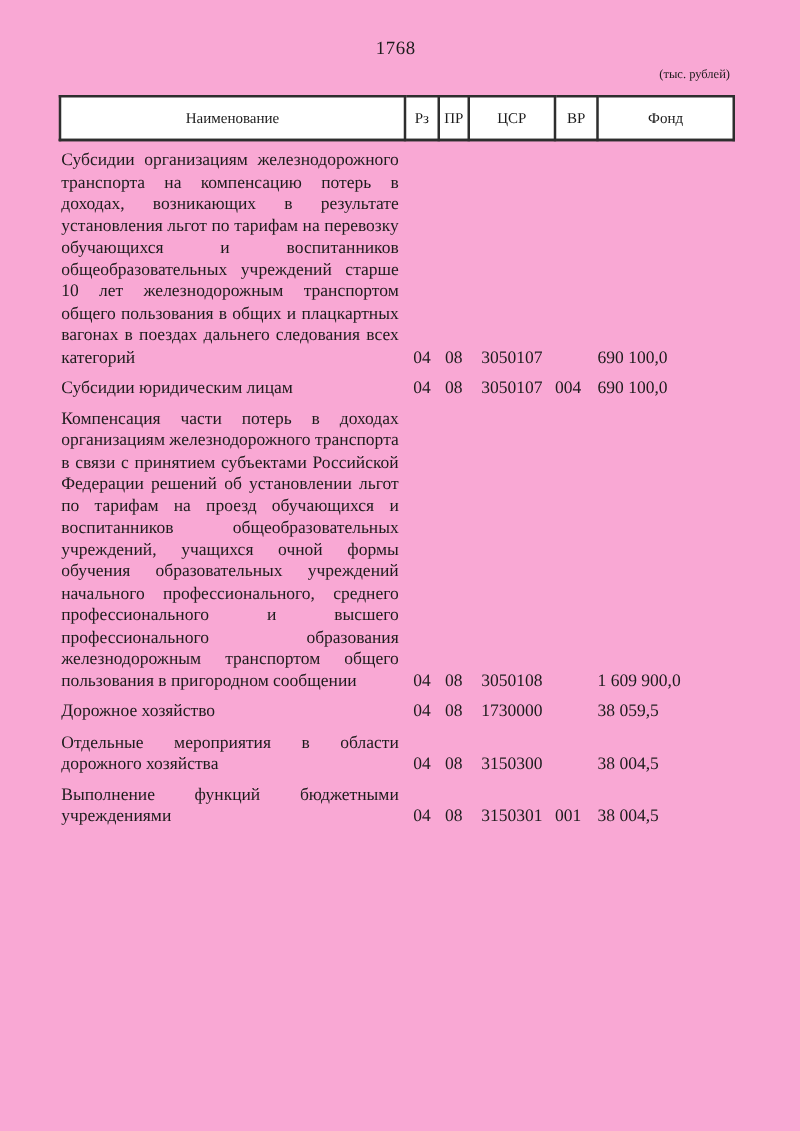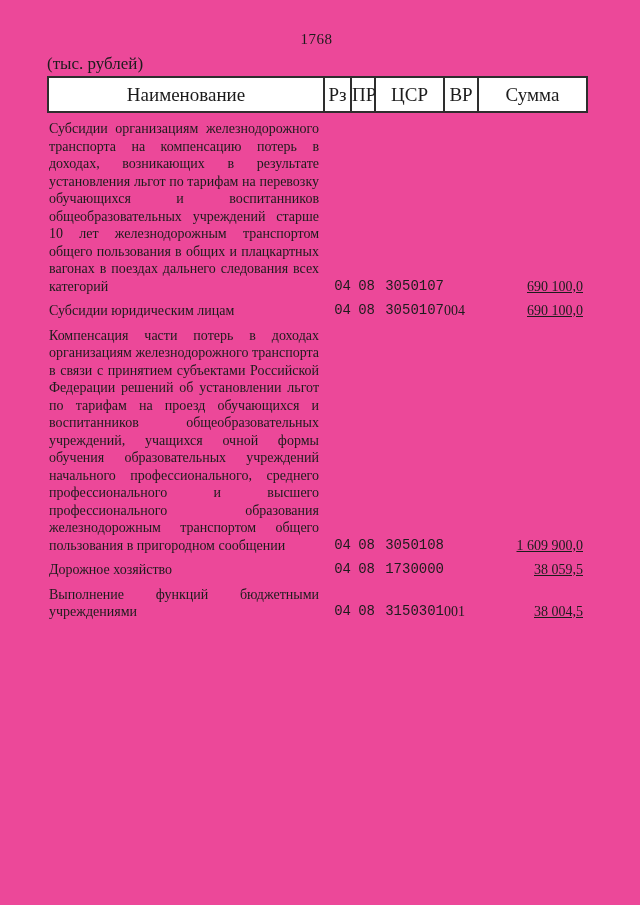--- a/index.html
+++ b/index.html
@@ -1,81 +1,81 @@
 <!DOCTYPE html>
 <html><head>
 <meta charset="utf-8">
 <style>
   html, body { margin: 0; padding: 0; background: #e8e8e8; }
   .page {
     position: relative;
     width: 640px;
     height: 905px;
     margin: 0 auto;
-    background: #ec4899;
+    background: #f9a8d4;
     font-family: "Liberation Serif", serif;
     color: #1c1c1c;
     overflow: hidden;
   }
   .page-number {
     position: absolute;
     top: 31px;
     left: 47px;
     width: 539px;
     text-align: center;
     font-size: 15px;
     letter-spacing: 0.5px;
   }
   .units-note {
     position: absolute;
     top: 54px;
     left: 47px;
     width: 537px;
-    text-align: left;
-    font-size: 17px;
+    text-align: right;
+    font-size: 10px;
   }
   table.budget-table {
     position: absolute;
     top: 76px;
     left: 47px;
     width: 539px;
     border-collapse: collapse;
     table-layout: fixed;
     font-size: 14px;
   }
   col.c-name { width: 276px; }
   col.c-rz   { width: 27px; }
   col.c-pr   { width: 24px; }
   col.c-csr  { width: 69px; }
   col.c-vr   { width: 34px; }
   col.c-sum  { width: 109px; }
 
   thead th {
     border: 2px solid #2e2e2e;
     font-weight: normal;
-    font-size: 19px;
+    font-size: 12px;
     height: 33px;
     text-align: center;
     vertical-align: middle;
     padding: 0;
     background: #ffffff;
   }
   tbody td {
     vertical-align: bottom;
     padding: 7px 0 0 0;
     line-height: 17.5px;
   }
   td.name {
     text-align: justify;
     padding-right: 5px;
     padding-left: 1px;
   }
-  td.rz, td.pr, td.csr { text-align: right; font-family: Liberation Mono, monospace; }
+  td.rz, td.pr, td.csr { text-align: center; }
   td.vr  { text-align: left; }
-  td.sum { text-align: right; padding-right: 4px; text-decoration: underline; }
+  td.sum { padding-right: 4px; }
 </style>
 </head>
 <body>
 
 <div class="page">
 
   <div class="page-number">1768</div>
 
   <div class="units-note">(тыс. рублей)</div>
 
@@ -88,21 +88,21 @@
         <col class="c-vr">
         <col class="c-sum">
     </colgroup>
     <thead>
       <tr>
         <th>Наименование</th>
         <th>Рз</th>
         <th>ПР</th>
         <th>ЦСР</th>
         <th>ВР</th>
-        <th>Сумма</th>
+        <th>Фонд</th>
       </tr>
     </thead>
     <tbody>
       <tr>
         <td class="name">Субсидии организациям железнодорожного транспорта на компенсацию потерь в доходах, возникающих в результате установления льгот по тарифам на перевозку обучающихся и воспитанников общеобразовательных учреждений старше 10 лет железнодорожным транспортом общего пользования в общих и плацкартных вагонах в поездах дальнего следования всех категорий</td>
         <td class="rz">04</td>
         <td class="pr">08</td>
         <td class="csr">3050107</td>
         <td class="vr"></td>
         <td class="sum">690 100,0</td>
@@ -125,20 +125,28 @@
       </tr>
       <tr>
         <td class="name">Дорожное хозяйство</td>
         <td class="rz">04</td>
         <td class="pr">08</td>
         <td class="csr">1730000</td>
         <td class="vr"></td>
         <td class="sum">38 059,5</td>
       </tr>
       <tr>
+        <td class="name">Отдельные мероприятия в области дорожного хозяйства</td>
+        <td class="rz">04</td>
+        <td class="pr">08</td>
+        <td class="csr">3150300</td>
+        <td class="vr"></td>
+        <td class="sum">38 004,5</td>
+      </tr>
+      <tr>
         <td class="name">Выполнение функций бюджетными учреждениями</td>
         <td class="rz">04</td>
         <td class="pr">08</td>
         <td class="csr">3150301</td>
         <td class="vr">001</td>
         <td class="sum">38 004,5</td>
       </tr>
     </tbody>
   </table>
 

